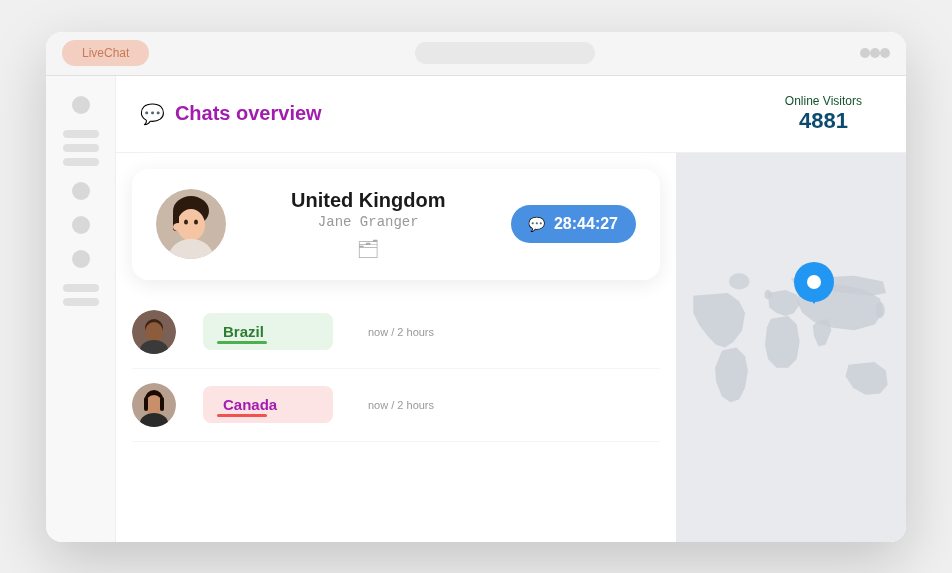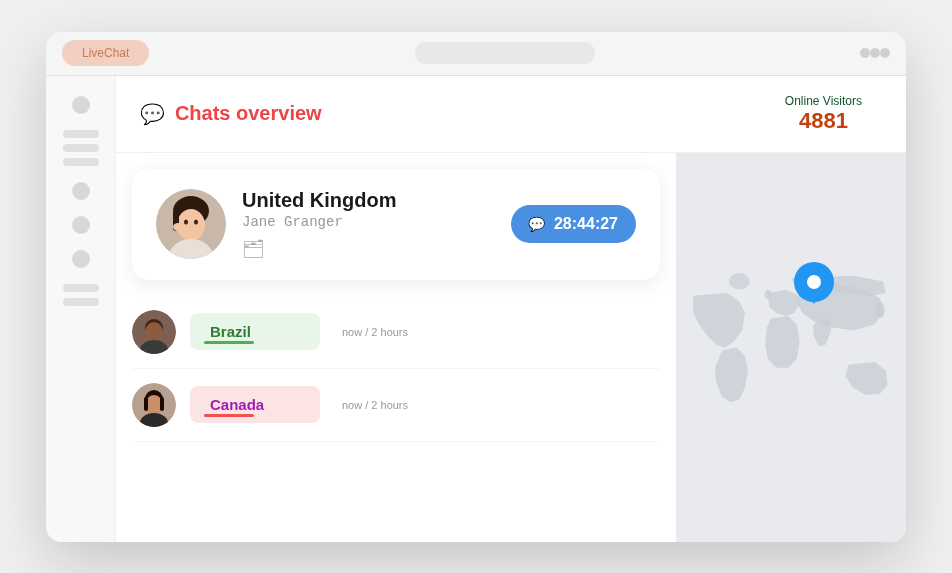--- a/index.html
+++ b/index.html
@@ -132,21 +132,21 @@
       flex: 1;
     }
 
     .chat-icon {
       font-size: 20px;
     }
 
     .chats-title {
       font-size: 20px;
       font-weight: 700;
-      color: #ef4444;
+      color: #a21caf;
     }
 
     .header-stats {
       display: flex;
       gap: 40px;
       padding-right: 20px;
     }
 
     .stat-block {
       text-align: center;
@@ -154,21 +154,21 @@
 
     .stat-label {
       font-size: 12px;
       color: #14532d;
       display: block;
     }
 
     .stat-value {
       font-size: 22px;
       font-weight: 700;
-      color: #c2410c;
+      color: #0c4a6e;
       display: block;
     }
 
     
     .content-area {
       display: flex;
       flex: 1;
       overflow: hidden;
     }
 
@@ -183,20 +183,21 @@
     
     .featured-chat {
       background: #fff;
       border-radius: 16px;
       margin: 16px;
       padding: 20px 24px;
       box-shadow: 0 4px 20px rgba(0,0,0,0.08);
       display: flex;
       align-items: center;
       gap: 16px;
+      text-align: center;
     }
 
     .avatar {
       width: 70px;
       height: 70px;
       border-radius: 50%;
       overflow: hidden;
       flex-shrink: 0;
       background: #ddd;
       display: flex;
@@ -254,21 +255,21 @@
     .visitor-list {
       padding: 0 16px;
       display: flex;
       flex-direction: column;
       gap: 0;
     }
 
     .visitor-item {
       display: flex;
       align-items: center;
-      gap: 14px;
+      gap: 27px;
       padding: 14px 0;
       border-bottom: 1px solid #f5f5f5;
     }
 
     .visitor-avatar {
       width: 44px;
       height: 44px;
       border-radius: 50%;
       overflow: hidden;
       flex-shrink: 0;

